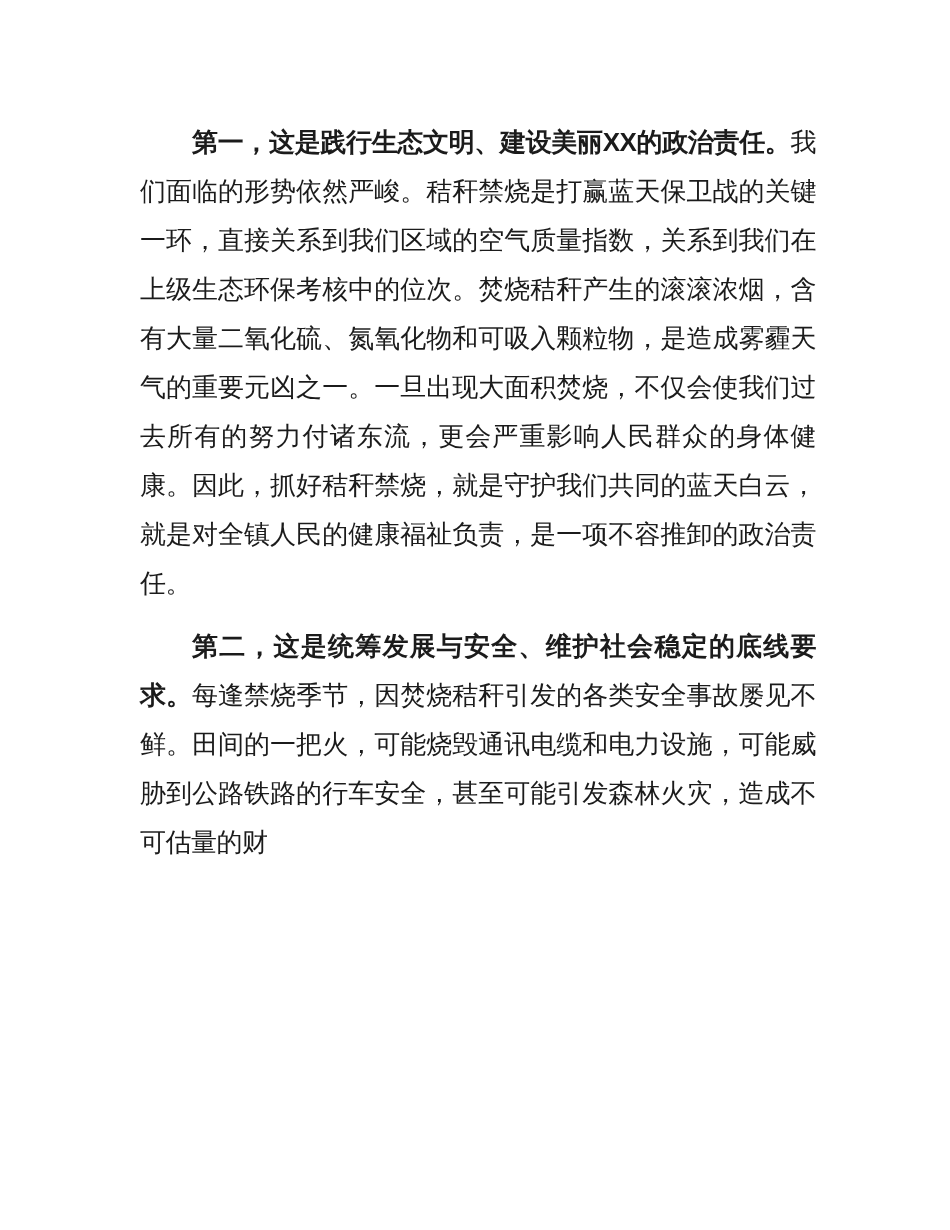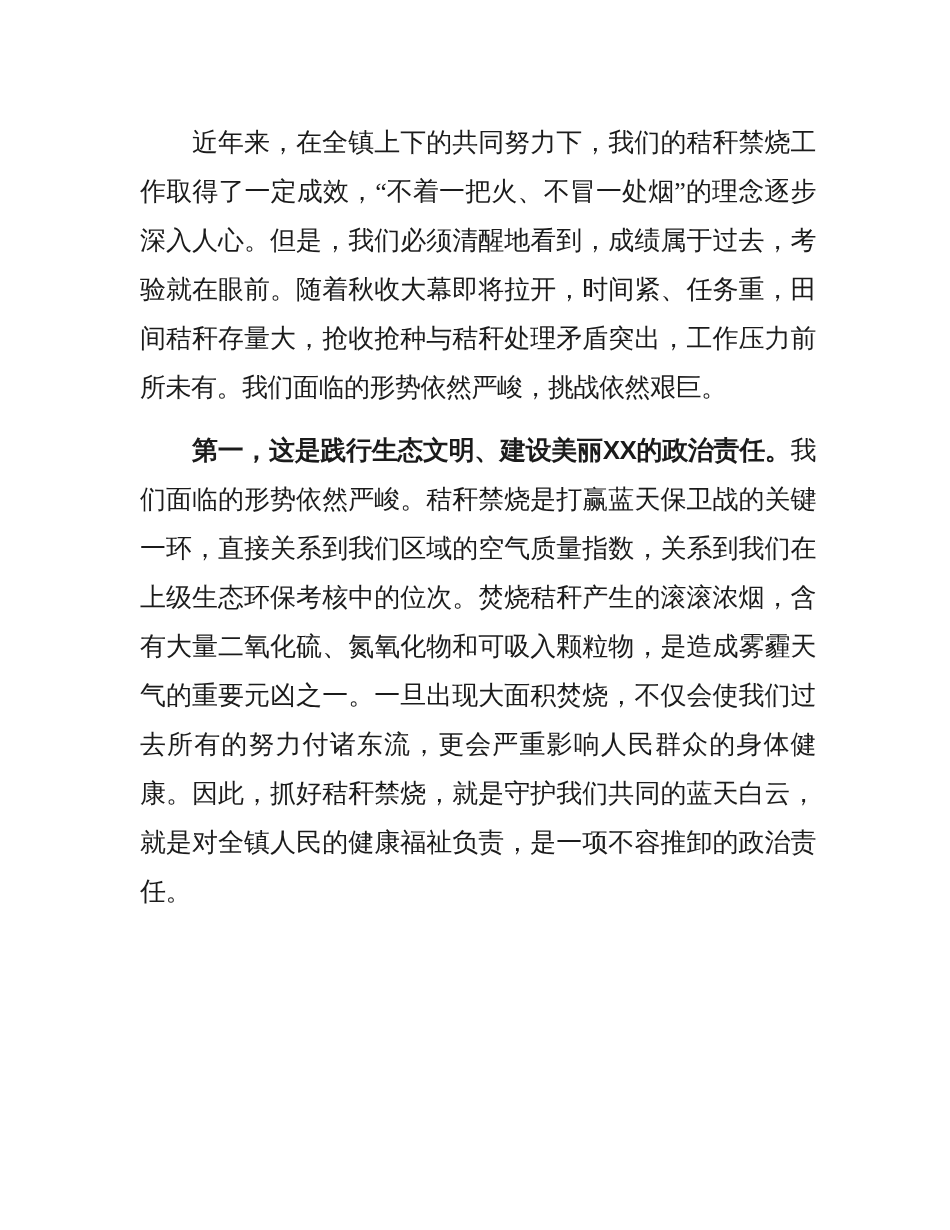--- a/index.html
+++ b/index.html
@@ -36,19 +36,19 @@
     font-weight: 700;
     font-family: "Liberation Sans", "DejaVu Sans", sans-serif;
   }
 </style>
 </head>
 <body>
 
 <div class="page">
   <div class="doc-body">
 
-    <p class="para"><span class="lead"></span><span>近年来，在全镇上下的共同努力下，我们的秸秆禁烧工作取得了一定成效，“不着一把火、不冒一处烟”的理念逐步深入人心。但是，我们必须清醒地看到，成绩属于过去，考验就在眼前。随着秋收大幕即将拉开，时间紧、任务重，田间秸秆存量大，抢收抢种与秸秆处理矛盾突出，工作压力前所未有。我们面临的形势依然严峻，挑战依然艰巨。</span></p>
 
     <p class="para"><span class="lead">第一，这是践行生态文明、建设美丽XX的政治责任。</span><span>我们面临的形势依然严峻。秸秆禁烧是打赢蓝天保卫战的关键一环，直接关系到我们区域的空气质量指数，关系到我们在上级生态环保考核中的位次。焚烧秸秆产生的滚滚浓烟，含有大量二氧化硫、氮氧化物和可吸入颗粒物，是造成雾霾天气的重要元凶之一。一旦出现大面积焚烧，不仅会使我们过去所有的努力付诸东流，更会严重影响人民群众的身体健康。因此，抓好秸秆禁烧，就是守护我们共同的蓝天白云，就是对全镇人民的健康福祉负责，是一项不容推卸的政治责任。</span></p>
 
+    <p class="para"><span class="lead">第二，这是统筹发展与安全、维护社会稳定的底线要求。</span><span>每逢禁烧季节，因焚烧秸秆引发的各类安全事故屡见不鲜。田间的一把火，可能烧毁通讯电缆和电力设施，可能威胁到公路铁路的行车安全，甚至可能引发森林火灾，造成不可估量的财</span></p>
 
   </div>
 </div>
 
 </body></html>

